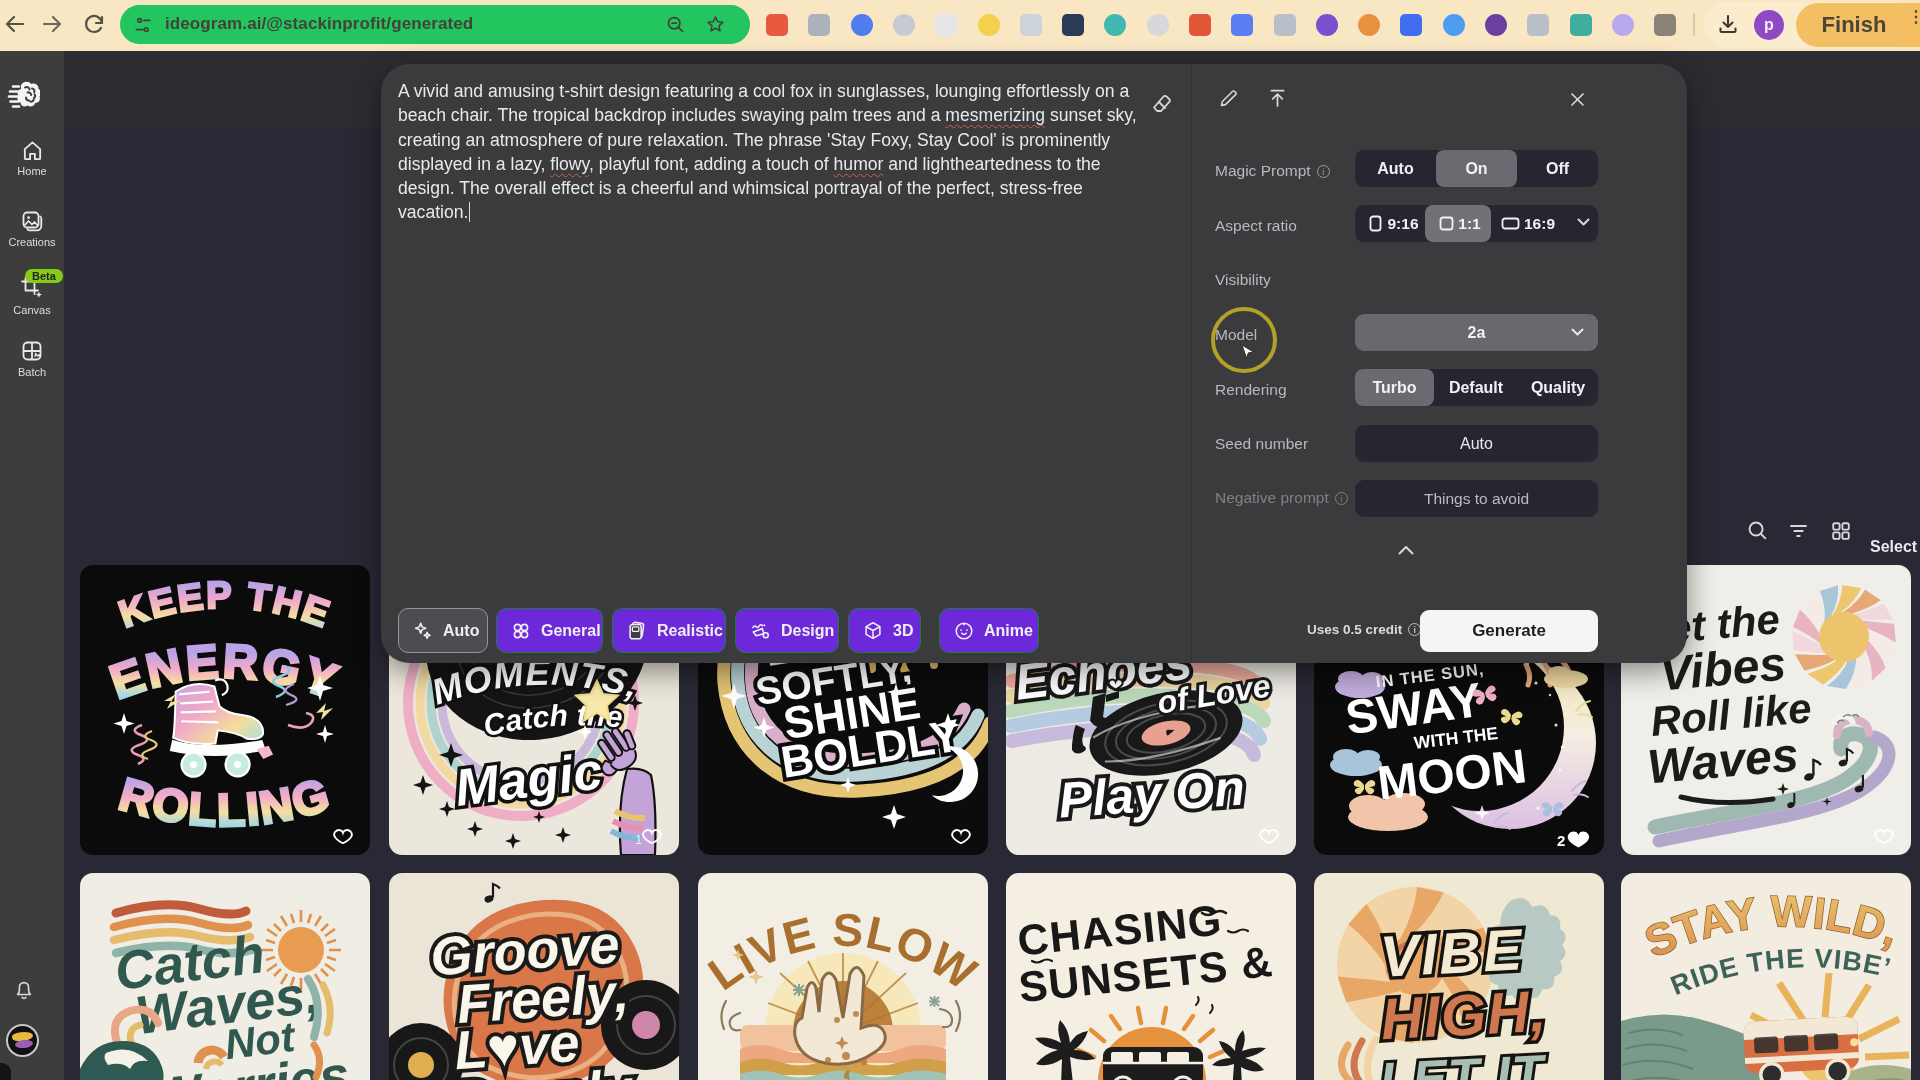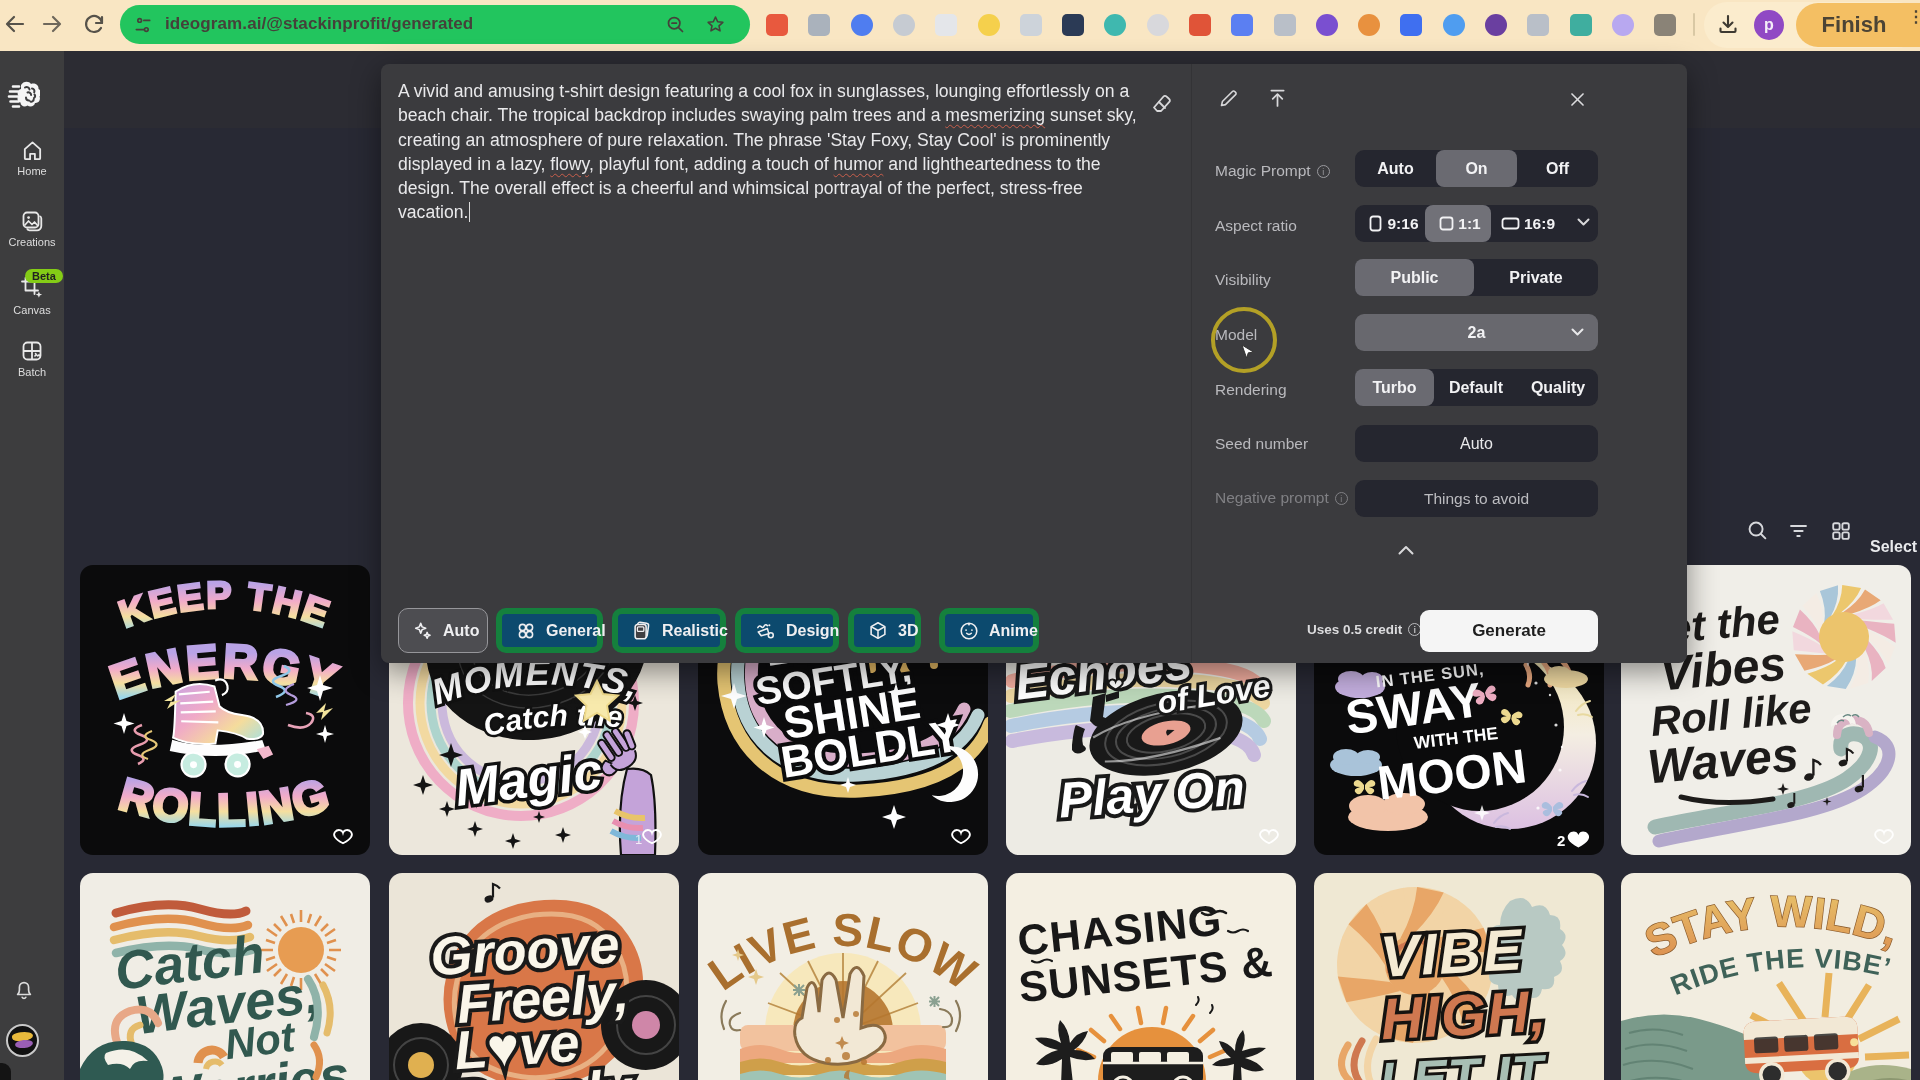--- a/index.html
+++ b/index.html
@@ -18,26 +18,26 @@
   .sideitem .lbl { font-size:11px; color:#dedede; margin-top:3px; }
   
   #main { position:absolute; left:64px; top:51px; width:1856px; height:1029px; background:#282934; }
   #topband { position:absolute; left:64px; top:51px; width:1856px; height:77px; background:#2c2c33; }
   
   #toolbar { position:absolute; left:1740px; top:517px; width:180px; height:28px; color:#d7d8dc; }
   #selecttxt { position:absolute; left:130px; top:3px; font-size:16px; font-weight:700; color:#e8e9ec;margin-top:18px; }
   
   .card { position:absolute; width:290px; height:290px; border-radius:13px; overflow:hidden; }
   
-  #overlay { position:absolute; left:381px; top:64px; width:1306px; height:599px; background:#3b3b3e; border-radius:8px; box-shadow:0 8px 30px rgba(0,0,0,.45); }
+  #overlay { position:absolute; left:381px; top:64px; width:1306px; height:599px; background:#3b3b3e; border-radius:28px; box-shadow:0 8px 30px rgba(0,0,0,.45); }
   #seam { position:absolute; left:810px; top:0; width:1px; height:599px; background:#333336; }
   #prompt { position:absolute; left:17px; top:15px; width:780px; font-size:17.6px; line-height:24.3px; color:#e9e9eb; letter-spacing:0px; }
   .sq { text-decoration:underline; text-decoration-style:wavy; text-decoration-color:#c95f4c; text-decoration-thickness:1px; text-underline-offset:3px; }
   
-  .stylebtn { position:absolute; top:544px; height:45px; border-radius:10px; background:#0c4a6e; border:6px solid #15803d; color:#efeff1; font-size:16px; font-weight:700; display:flex; align-items:center; gap:9px; padding:0 13px; }
+  .stylebtn { position:absolute; top:544px; height:45px; border-radius:10px; background:#6d28d9; border:1px solid #15803d; color:#efeff1; font-size:16px; font-weight:700; display:flex; align-items:center; gap:9px; padding:0 13px; }
   .stylebtn svg { flex:0 0 auto; }
   .stylebtn.sel { background:#4d4d51; border:1px solid #96969a; }
   
   .setlabel { position:absolute; font-size:15.5px; color:#b9b9bd; }
   .ctl { position:absolute; left:974px; width:243px; height:37px; background:#25262f; border-radius:9px; color:#fff; }
   .seg { position:absolute; top:0; height:37px; display:flex; align-items:center; justify-content:center; font-size:16px; font-weight:700; color:#f2f2f4; }
   .segsel { position:absolute; background:#6a6a71; border-radius:8px; }
   .infoc { display:inline-block; width:13px; height:13px; border:1px solid #9a9a9e; border-radius:50%; font-size:9px; line-height:12px; text-align:center; color:#9a9a9e; margin-left:6px; vertical-align:1px; }
   #genbtn { position:absolute; left:1039px; top:546px; width:178px; height:42px; background:#f5f5f5; border-radius:9px; color:#1e1e1e; font-size:17px; font-weight:700; text-align:center; line-height:42px; }
   #credits { position:absolute; left:926px; top:558px; font-size:13.5px; font-weight:700; color:#dcdcde; }
@@ -871,25 +871,20 @@
         </svg>1:1</div>
     <div class="seg" style="left:136px;width:74px;font-size:15.5px"><svg class="ic" width="19" height="13" viewBox="0 0 19 13" style="margin-right:4px">
           <rect x="1.5" y="1.5" width="16" height="10" rx="2.5" fill="none" stroke="#f2f2f4" stroke-width="1.8"></rect>
         </svg>16:9</div>
     <svg class="ic" style="position:absolute;right:8px;top:13px" width="13" height="9" viewBox="0 0 13 9" fill="none" stroke="#d8d8da" stroke-width="2" stroke-linecap="round" stroke-linejoin="round">
         <path d="M1.5 1.5l5 5 5-5"></path>
       </svg>
   </div>
 
   <div class="setlabel" style="left:834px;top:207px">Visibility</div>
-  <div class="ctl" style="top:195px">
-    <div class="segsel" style="left:0;top:0;width:119px;height:37px"></div>
-    <div class="seg" style="left:0;width:119px">Public</div>
-    <div class="seg" style="left:119px;width:124px">Private</div>
-  </div>
 
   <div class="setlabel" style="left:834px;top:262px">Model</div>
   <div class="ctl" style="top:250px;background:#68686e">
     <div class="seg" style="left:0;width:243px">2a</div>
     <svg class="ic" style="position:absolute;right:14px;top:14px" width="13" height="9" viewBox="0 0 13 9" fill="none" stroke="#e8e8ea" stroke-width="2" stroke-linecap="round" stroke-linejoin="round">
         <path d="M1.5 1.5l5 5 5-5"></path>
       </svg>
   </div>
 
   <div style="position:absolute;left:830px;top:243px;width:66px;height:66px;border:4px solid #b3a026;border-radius:50%"></div>

